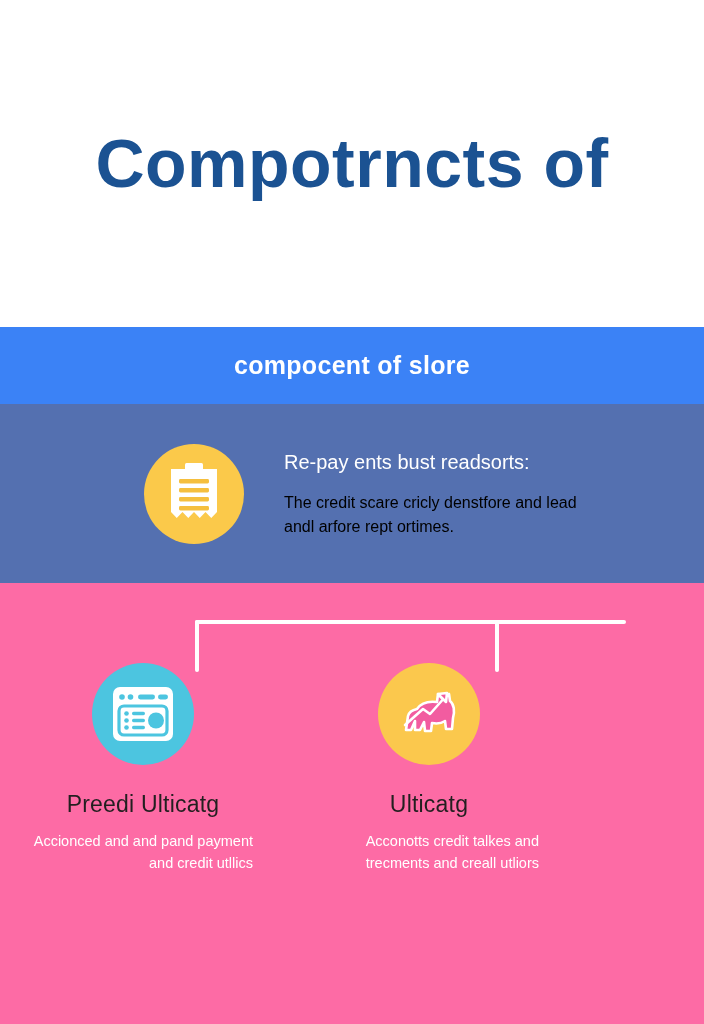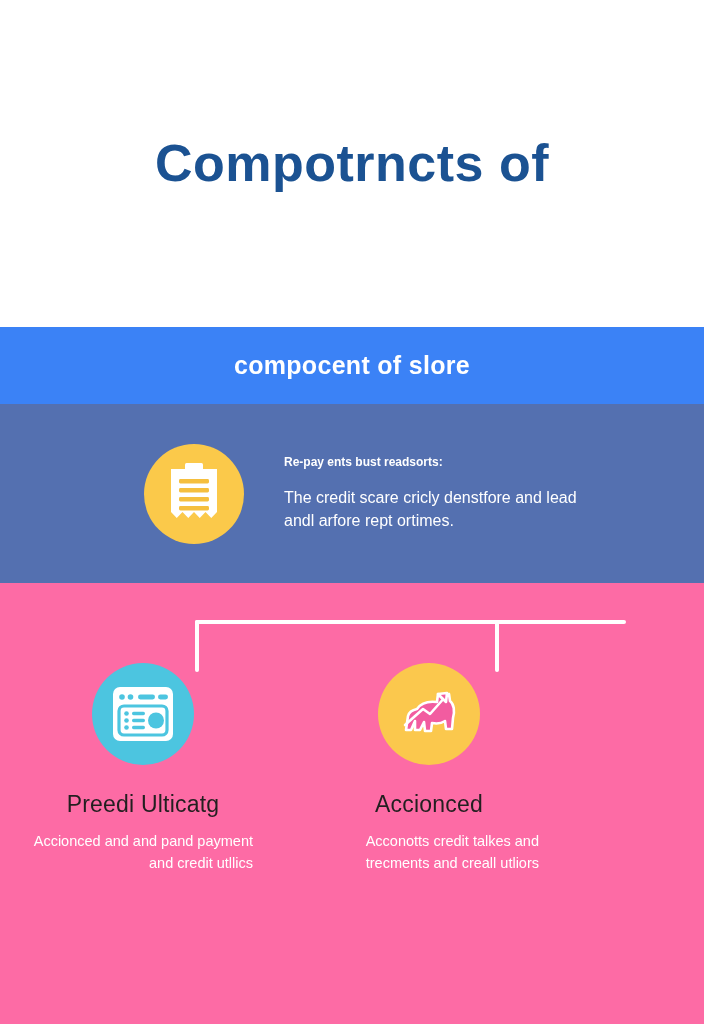--- a/index.html
+++ b/index.html
@@ -28,21 +28,21 @@
     width: 704px;
     height: 327px;
     background: #ffffff;
     display: flex;
     flex-direction: column;
     align-items: center;
     justify-content: center;
   }
   .title-line-1 {
     color: #1b5292;
-    font-size: 52px;
+    font-size: 68px;
     font-weight: bold;
     letter-spacing: 0.5px;
     line-height: 1.05;
     text-align: center;
     white-space: nowrap;
   }
   .title-line-2 {
     color: #134a84;
     font-size: 74px;
     font-weight: bold;
@@ -99,27 +99,27 @@
   .badge-yellow { background: #fbc94a; }
   .badge-cyan   { background: #4cc5e0; }
   .badge-yellow-2 { background: #fbc84d; }
 
   .blue-text-col {
     margin-left: 40px;
     max-width: 300px;
   }
   .blue-heading {
     color: #ffffff;
-    font-size: 12px;
-    font-weight: bold;
+    font-size: 20px;
+    font-weight: normal;
     line-height: 1.3;
     margin-bottom: 16px;
   }
   .blue-body {
-    color: #ffffff;
+    color: #000000;
     font-size: 16px;
     font-weight: normal;
     line-height: 1.45;
   }
 
   
   .pink-section {
     position: absolute;
     left: 0;
     top: 583px;
@@ -283,18 +283,18 @@
                        L23 45 L18 45 L18 36
                        L14 45 L9 45 L11 31
                        C12 27, 15 25, 20 24 Z"></path>
 
               <path d="M8 40 L26 24 L33 29 L49 11" fill="none" stroke-linecap="round"></path>
               <path d="M41 9 L50 8 L49 17 Z"></path>
             </g>
           </svg>
         </div>
       </div>
-      <div class="col-heading">Accionced</div>
+      <div class="col-heading">Ulticatg</div>
       <div class="col-body">Acconotts credit talkes and trecments and creall utliors</div>
     </div>
 
   </div>
 </div>
 
 </body></html>

